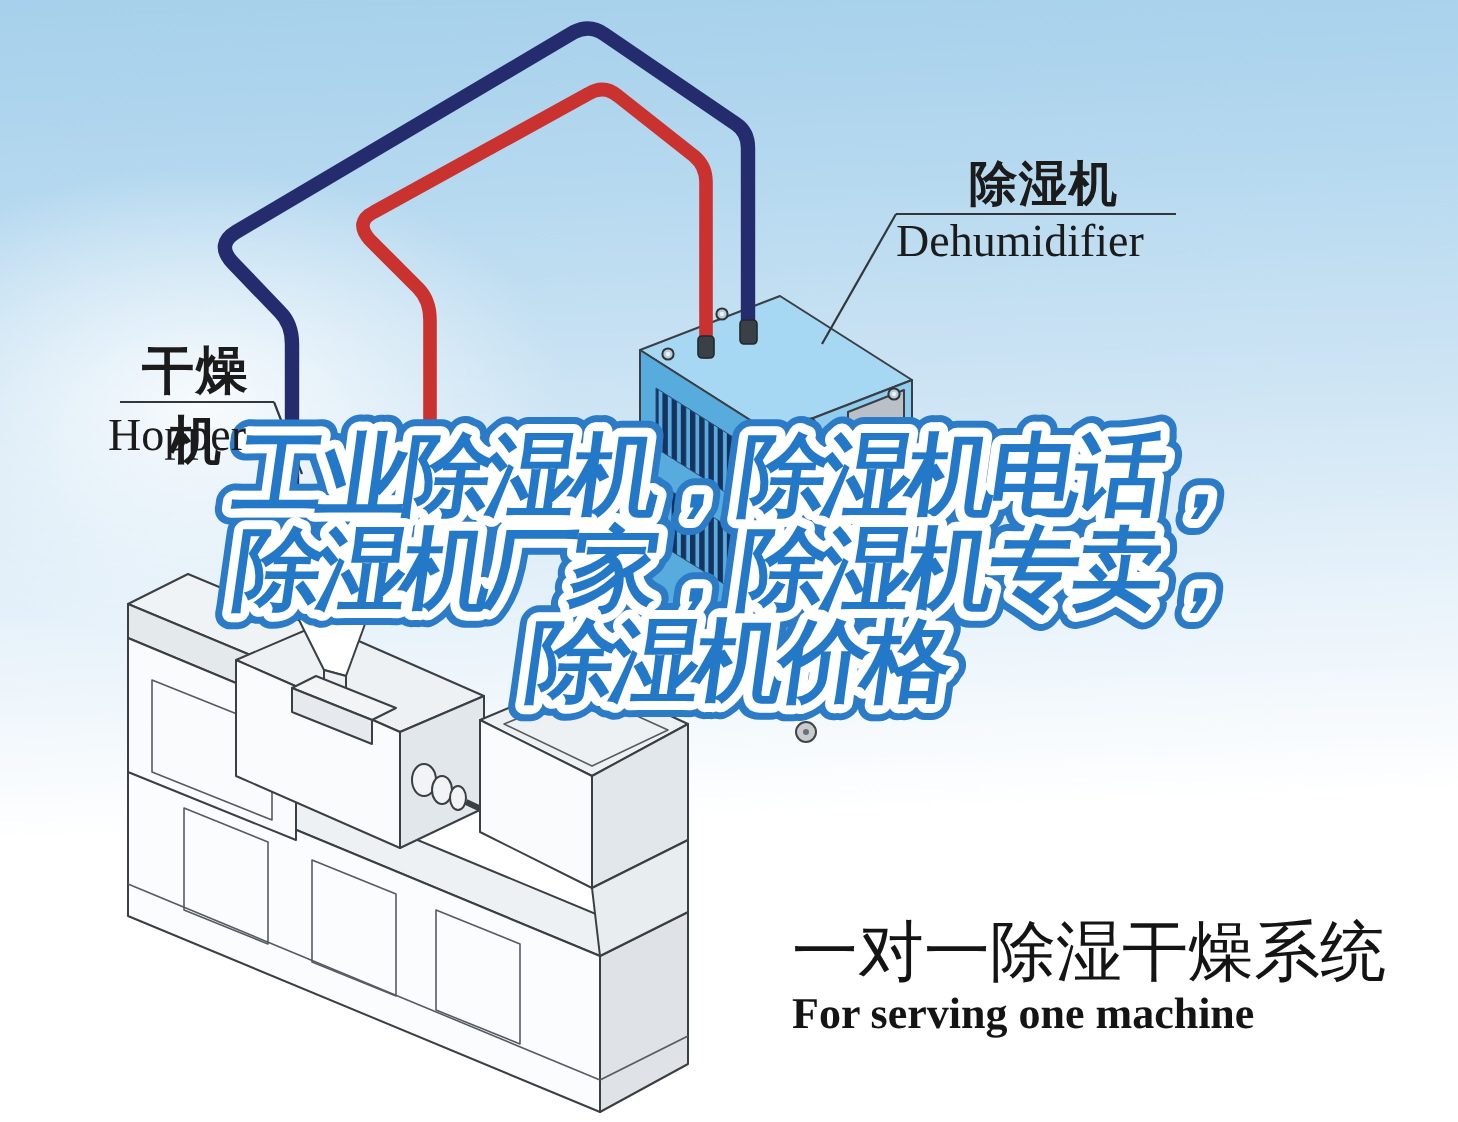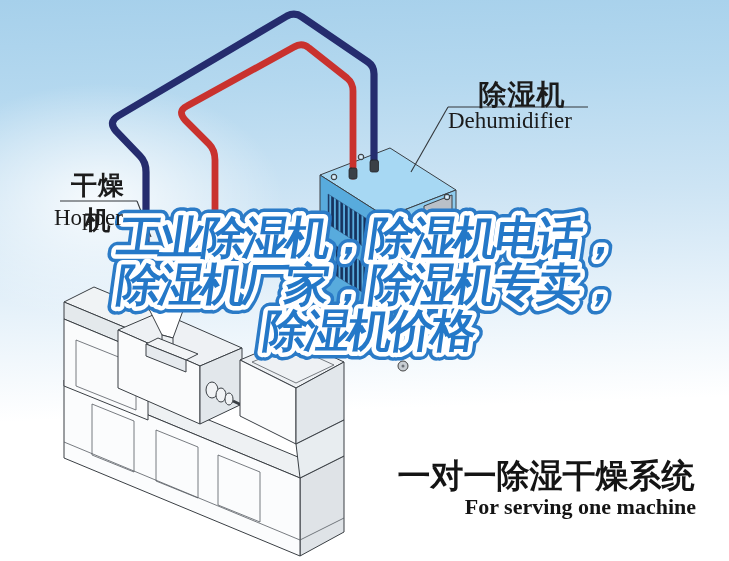--- a/index.html
+++ b/index.html
@@ -13,22 +13,22 @@
     background:radial-gradient(260px 170px at 14% 36%,rgba(255,255,255,.85),rgba(255,255,255,0) 70%);
     pointer-events:none;
   }
   svg{position:absolute;left:0;top:0;}
   .outl{stroke:#3a3f44;stroke-width:1;stroke-linejoin:round;}
   .thin{stroke:#555b61;stroke-width:.8;fill:none;}
   .leader{stroke:#33373b;stroke-width:1.1;fill:none;}
   .lbl{position:absolute;color:#1b1b1b;}
   .lbl-zh{font-weight:700;letter-spacing:1px;text-align:center;}
   .lbl-en{font-family:"Liberation Serif",serif;text-align:left;}
-  .cap-zh{font-weight:700;color:#141414;text-align:center;letter-spacing:0px;}
-  .cap-en{font-family:"Liberation Serif",serif;font-weight:700;color:#141414;text-align:right;}
+  .cap-zh{font-weight:400;color:#141414;letter-spacing:0px;}
+  .cap-en{font-family:"Liberation Serif",serif;font-weight:700;color:#141414;text-align:left;}
   .ov-rim{fill:#2b7bc7;stroke:#2b7bc7;stroke-width:16;stroke-linejoin:round;
           font-weight:800;font-size:45px;letter-spacing:-3px;}
   .ov-main{fill:#2478c8;stroke:#ffffff;stroke-width:9;stroke-linejoin:round;paint-order:stroke fill;
           font-weight:800;font-size:45px;letter-spacing:-3px;}
 </style>
 </head>
 <body>
 
 <div id="stage">
 
@@ -134,21 +134,21 @@
     <g transform="skewX(-8)" text-anchor="middle">
       <text class="ov-rim" x="403" y="253">工业除湿机，除湿机电话，</text>
       <text class="ov-rim" x="409" y="300">除湿机厂家，除湿机专卖，</text>
       <text class="ov-rim" x="415" y="346">除湿机价格</text>
       <text class="ov-main" x="403" y="253">工业除湿机，除湿机电话，</text>
       <text class="ov-main" x="409" y="300">除湿机厂家，除湿机专卖，</text>
       <text class="ov-main" x="415" y="346">除湿机价格</text>
     </g>
   </svg>
 
-  <div class="lbl lbl-zh" style="left:452px;top:76px;width:140px;font-size:28px;">除湿机</div>
+  <div class="lbl lbl-zh" style="left:452px;top:76px;width:140px;font-size:24px;">除湿机</div>
   <div class="lbl lbl-en" style="left:448px;top:108px;width:148px;font-size:23px;">Dehumidifier</div>
 
   <div class="lbl lbl-en" style="left:54px;top:205px;width:86px;font-size:23px;">Hopper</div>
   <div class="lbl lbl-zh" style="left:58px;top:168px;width:80px;font-size:26px;">干燥机</div>
 
   <div class="lbl cap-zh" style="left:396px;top:454px;width:300px;font-size:33px;">一对一除湿干燥系统</div>
   <div class="lbl cap-en" style="left:396px;top:494px;width:300px;font-size:22px;">For serving one machine</div>
 
 </div>
 

